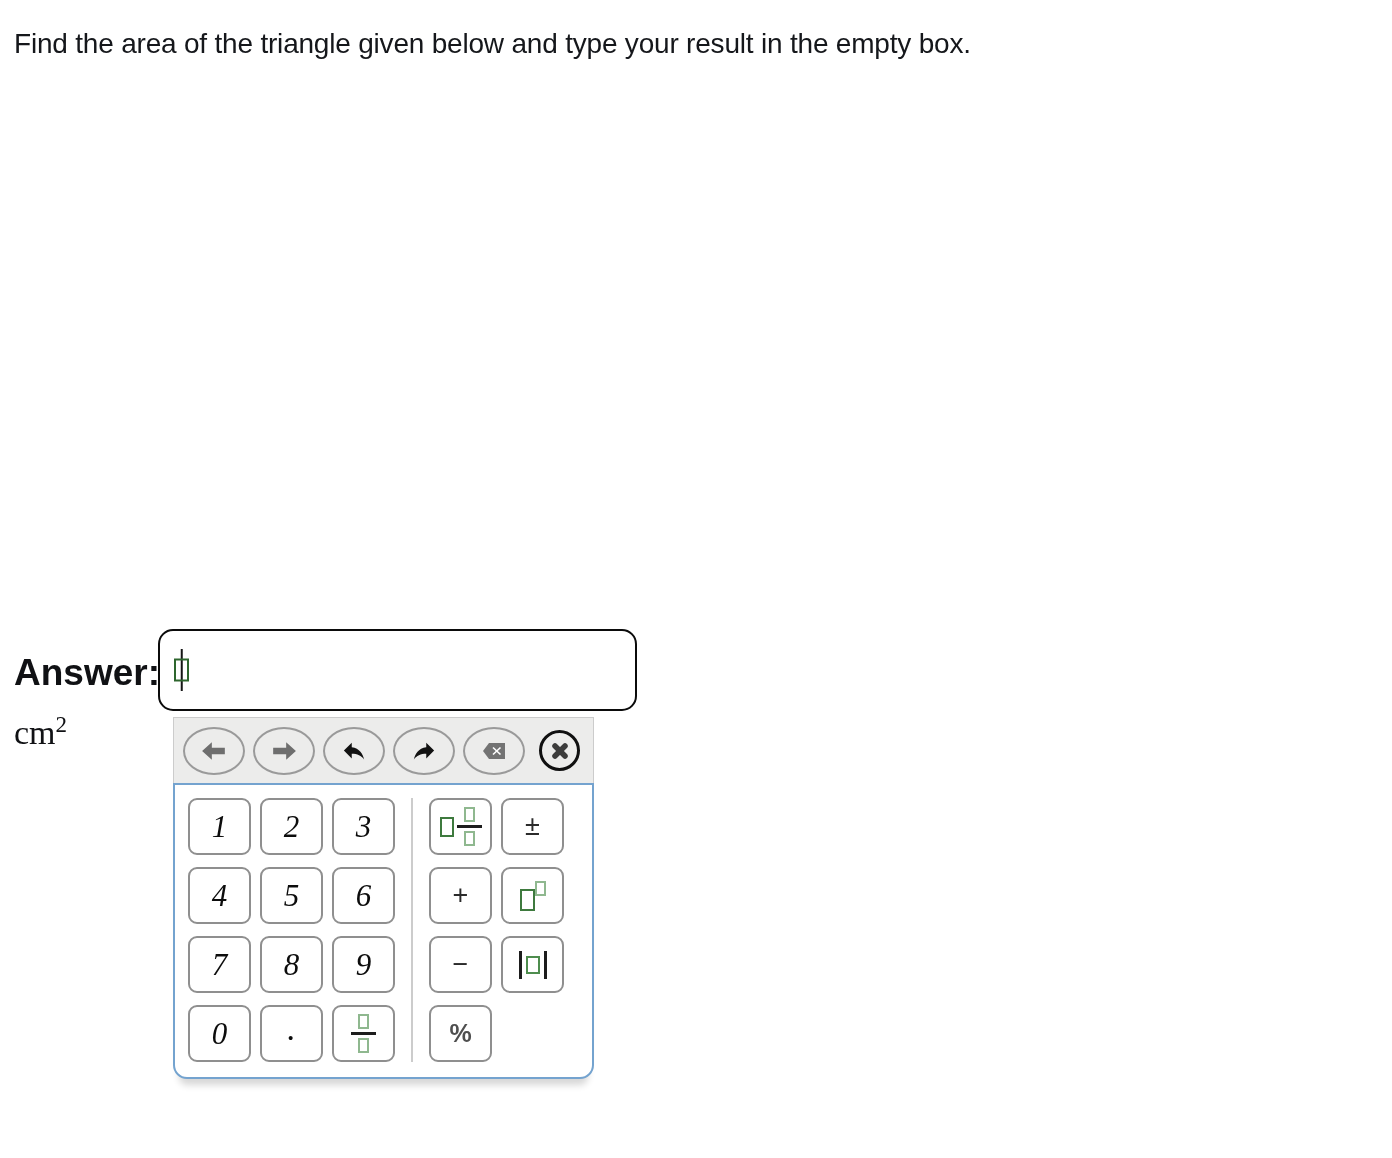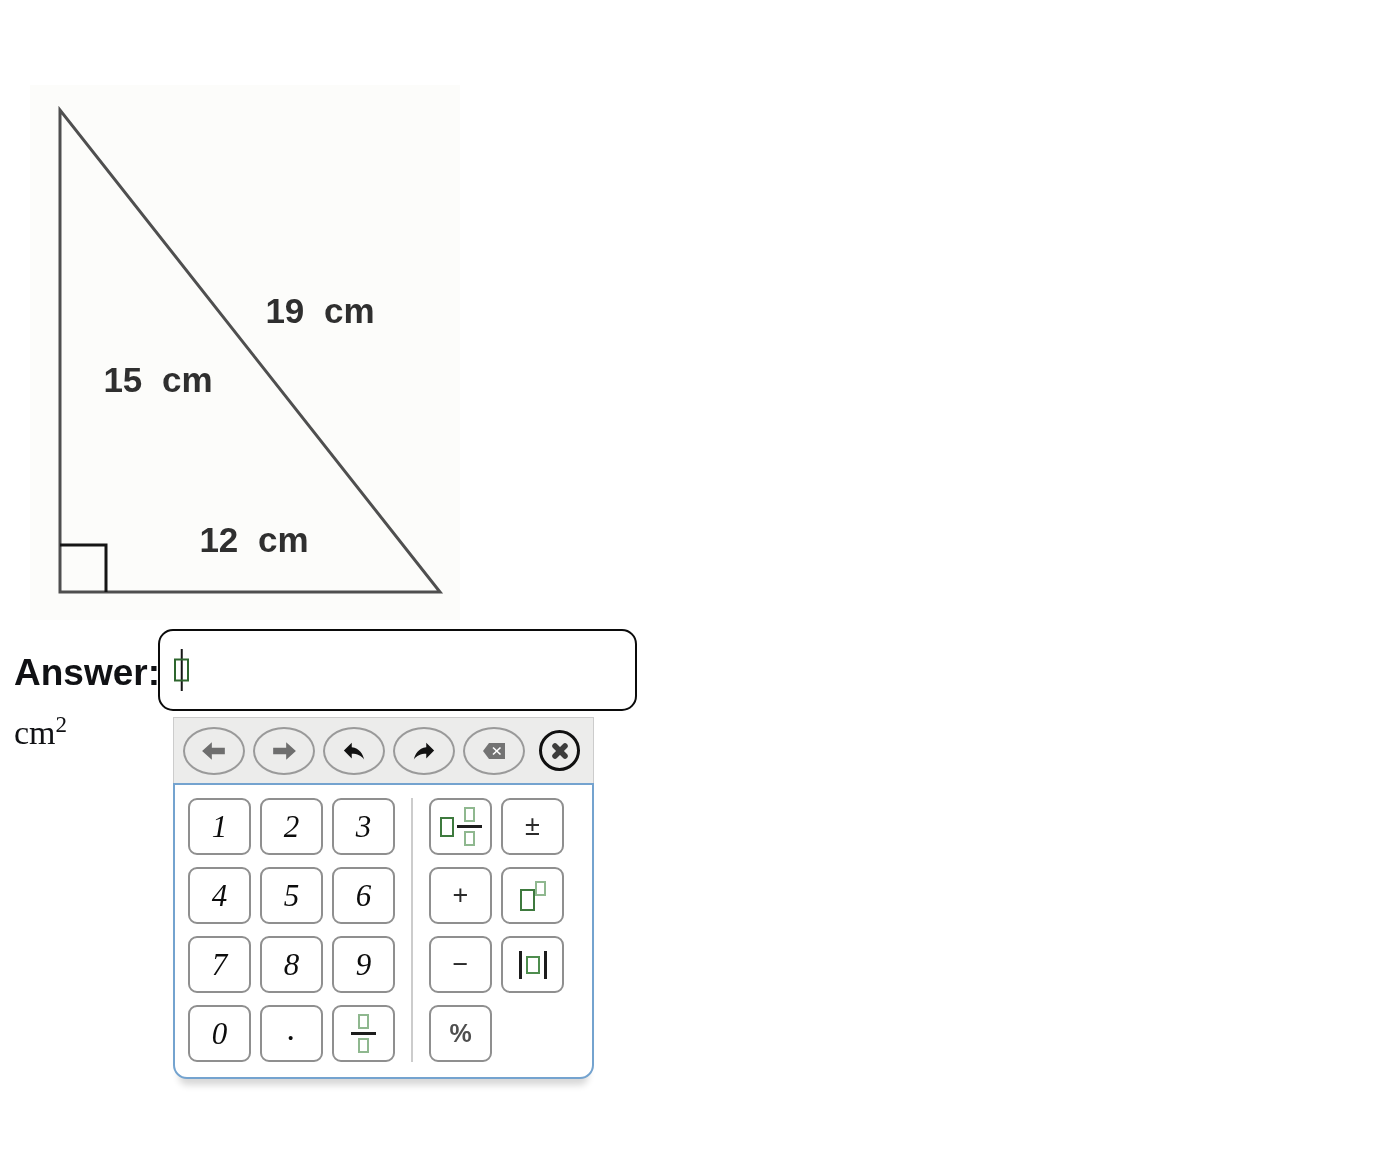--- a/index.html
+++ b/index.html
@@ -106,30 +106,22 @@
 
   .icon-abs { display:flex; align-items:center; gap:4px; }
   .icon-abs .vbar { width:3px; height:28px; background:#1d1d1d; }
   .icon-abs .box  { width:14px; height:18px; }
 </style>
 </head>
 <body>
 
 <div class="page">
 
-
-  <div class="figure">
-    <svg width="430" height="535" viewBox="0 0 430 535">
-      <polygon points="30,25 30,507 410,507" fill="none" stroke="#4f4f4f" stroke-width="3"></polygon>
-      <path d="M30 460 H76 V507" fill="none" stroke="#151515" stroke-width="3"></path>
-      <text class="fig-label" x="290" y="238" text-anchor="middle">19 cm</text>
-      <text class="fig-label" x="128" y="307" text-anchor="middle">15 cm</text>
-      <text class="fig-label" x="224" y="467" text-anchor="middle">12 cm</text>
-    </svg>
-  </div>
+  <div class="title">Find the area of the triangle given below and type your result in the empty box.</div>
+
 
   <div class="answer-label">Answer:</div>
 
   <div class="answer-input">
     <span class="caret-wrap">
       <span class="caret-line"></span>
       <span class="caret-box"></span>
     </span>
   </div>
 

